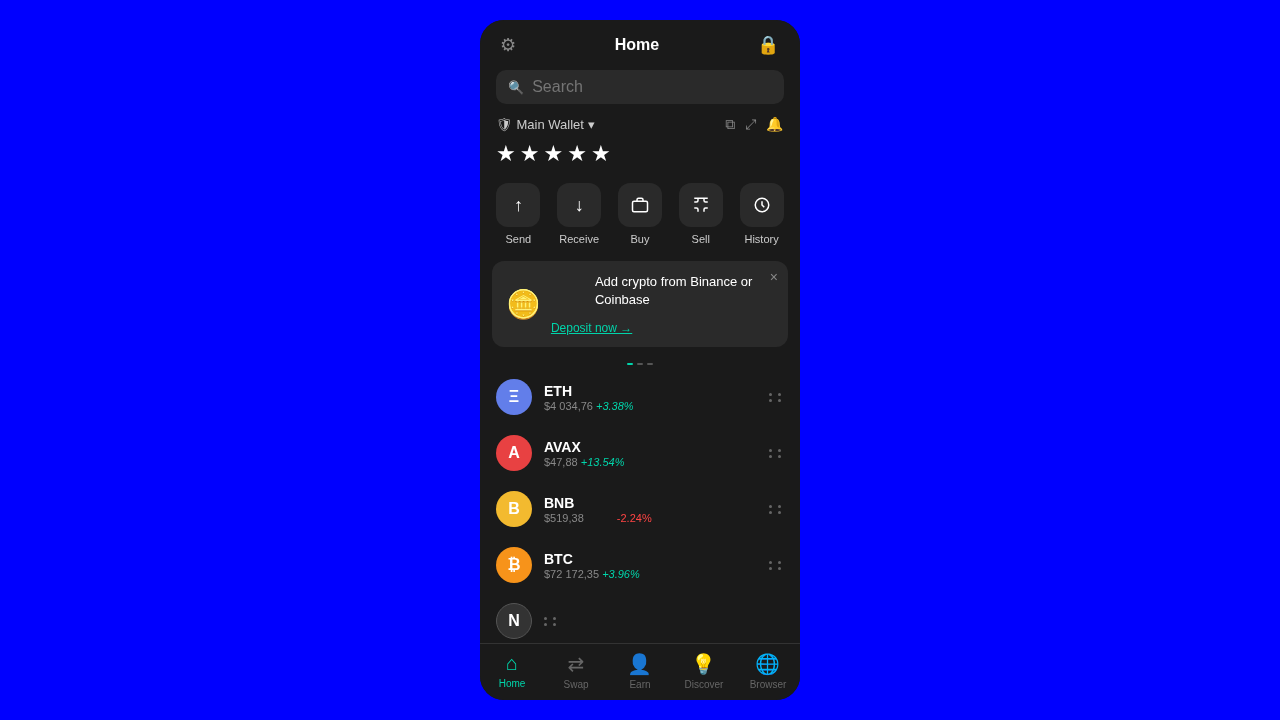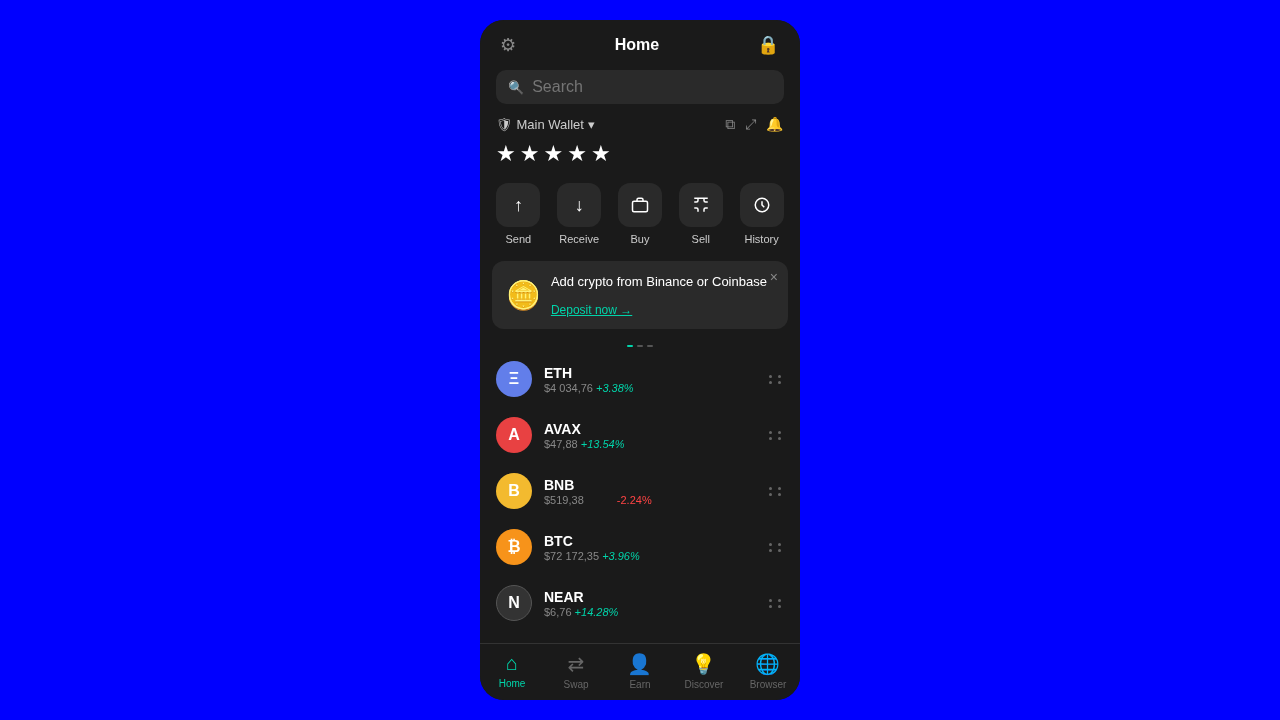--- a/index.html
+++ b/index.html
@@ -123,21 +123,21 @@
       background: #2a2a2a;
       border-radius: 12px;
       padding: 12px 14px;
       display: flex;
       align-items: center;
       gap: 10px;
       position: relative;
     }
     .banner-emoji { font-size: 28px; }
     .banner-text { flex: 1; }
-    .banner-title { color: #fff; font-size: 13px; line-height: 1.4; }
+    .banner-title { color: #fff; font-size: 13px; line-height: 1.4; margin-left: 44px; }
     .banner-link { color: #00d4aa; font-size: 12px; margin-top: 12px; display: block; }
     .banner-close {
       position: absolute;
       top: 8px; right: 10px;
       color: #888; font-size: 14px; cursor: pointer;
     }
     .banner-dots {
       display: flex;
       justify-content: center;
       gap: 4px;
@@ -384,27 +384,20 @@
       <div class="dots-grid">
         <div class="dot-sm"></div>
           <div class="dot-sm"></div>
         <div class="dot-sm"></div>
           <div class="dot-sm"></div>
       </div>
     </div>
 
     <div class="crypto-item">
       <div class="crypto-avatar" style="background:#333;border:1px solid #555;">N</div>
-      <div class="crypto-info">
-        <div class="crypto-name">NEAR</div>
-        <div class="crypto-price">
-          <span>$6,76</span>
-          <span class="crypto-change-pos">+14.28%</span>
-        </div>
-      </div>
       <div class="dots-grid">
         <div class="dot-sm"></div>
           <div class="dot-sm"></div>
         <div class="dot-sm"></div>
           <div class="dot-sm"></div>
       </div>
     </div>
 
   </div>
 

